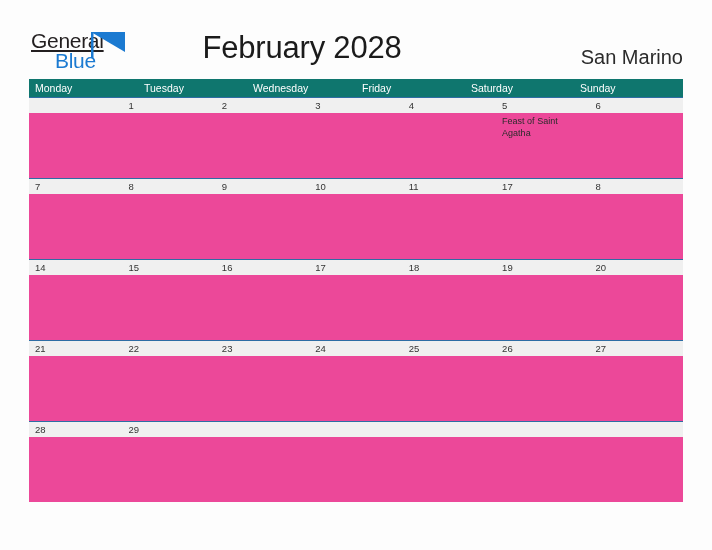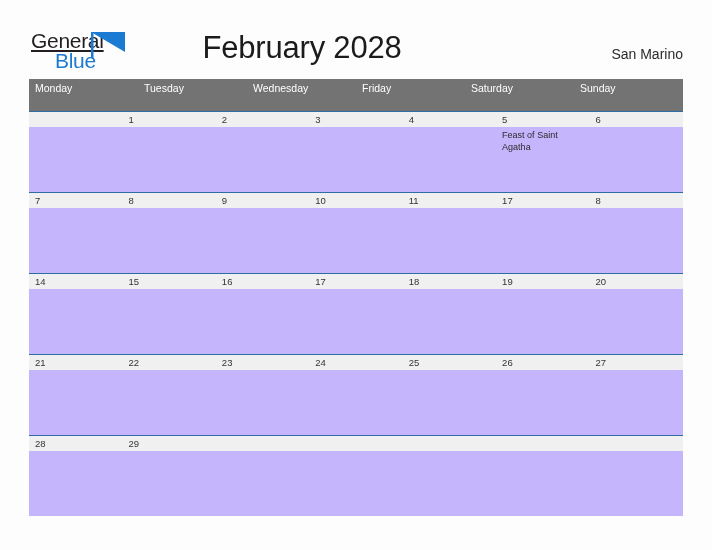--- a/index.html
+++ b/index.html
@@ -74,39 +74,39 @@
     font-size: 31px;
     color: #1b1b1b;
     font-family: "Liberation Sans", sans-serif;
     letter-spacing: -0.2px;
   }
 
   .locale-label {
     position: absolute;
     right: 29px;
     top: 46px;
-    font-size: 14px;
+    font-size: 20px;
     color: #2b2b2b;
     text-align: right;
     font-family: "Liberation Sans", sans-serif;
   }
 
   
   .calendar {
     position: absolute;
     left: 29px;
     top: 79px;
     width: 654px;
   }
 
   .weekday-row {
     display: flex;
     width: 100%;
-    background: #737373;
-    height: 32px;
+    background: #0f766e;
+    height: 18px;
   }
   .weekday-cell {
     flex: 1 1 0;
     color: #ffffff;
     font-size: 10.5px;
     line-height: 18px;
     padding-left: 6px;
     box-sizing: border-box;
     font-family: "Liberation Sans", sans-serif;
     white-space: nowrap;
@@ -126,21 +126,21 @@
   .week-row .daynum-band {
     display: flex;
     width: 100%;
     height: 15px;
     background: #f0f0f0;
   }
   .week-row .body-band {
     display: flex;
     width: 100%;
     height: 65px;
-    background: #c4b5fd;
+    background: #ec4899;
   }
   .daynum {
     flex: 1 1 0;
     font-size: 9.5px;
     line-height: 15px;
     color: #333333;
     padding-left: 6px;
     box-sizing: border-box;
     font-family: "Liberation Sans", sans-serif;
   }

